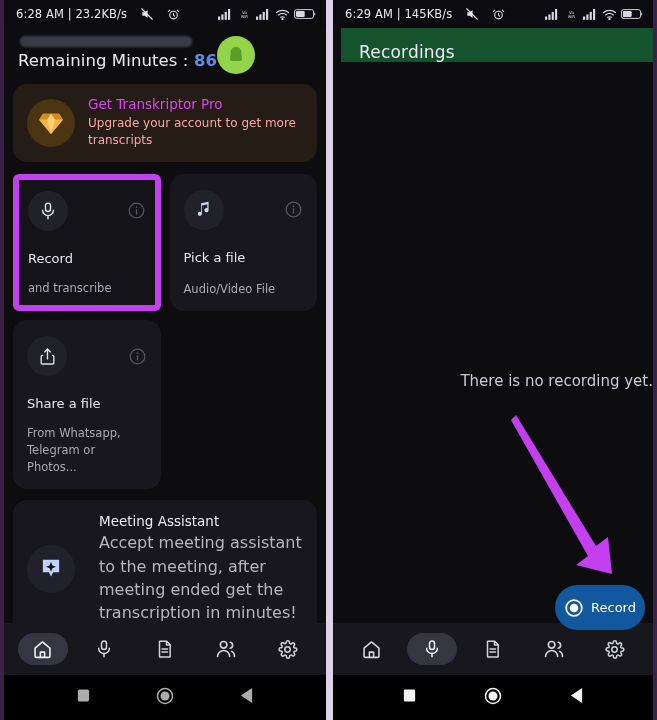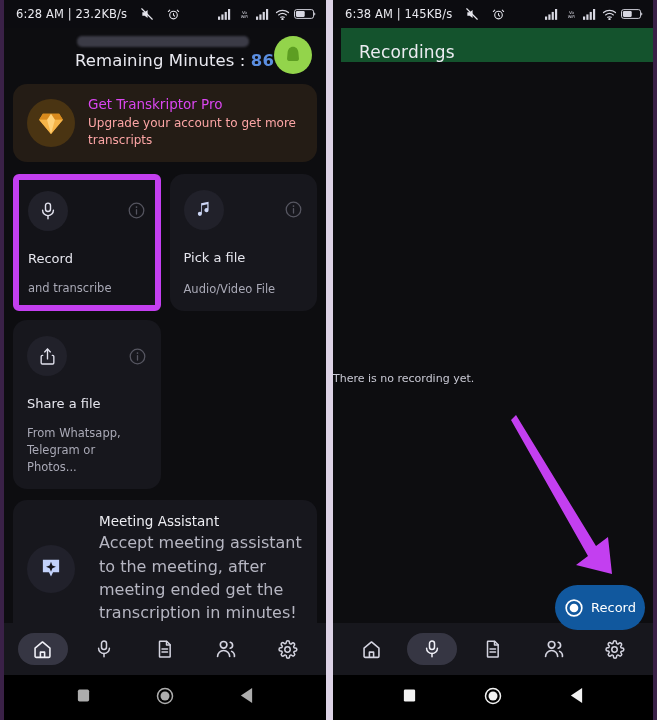--- a/index.html
+++ b/index.html
@@ -48,21 +48,21 @@
   }
   .sb-right { display: flex; align-items: center; gap: 4px; }
   .sb-icon { display: block; }
 
   
   .app-header-left {
     padding: 4px 14px 10px 14px;
     background: #0d0d10;
     display: flex;
     align-items: flex-start;
-    justify-content: flex-end;
+    justify-content: flex-start;
     flex: none;
   }
   .hdr-texts { padding-top: 2px; }
   .redacted {
     width: 172px; height: 11px;
     border-radius: 5px;
     background: #3b3b46;
     filter: blur(1.2px);
     margin: 2px 0 4px 2px;
   }
@@ -210,23 +210,23 @@
   
   .body-right {
     flex: 1 1 auto;
     background: #0d0d10;
     position: relative;
   }
   .empty-state {
     position: absolute;
     top: 310px;
     left: 0; right: 0;
-    text-align: left;
+    text-align: right;
     color: #c9c9d4;
-    font-size: 11px;
+    font-size: 15px;
   }
   .fab {
     position: absolute;
     left: 222px;
     top: 523px;
     width: 90px; height: 45px;
     background: #11589e;
     border-radius: 23px;
     display: flex;
     align-items: center;
@@ -488,21 +488,21 @@
     </div>
 
   </div>
 
   <div class="panel-gap"></div>
 
   <div class="panel panel-right">
 
     <div class="statusbar">
       <div class="sb-left">
-        <span class="sb-time">6:38 AM | 145KB/s</span>
+        <span class="sb-time">6:29 AM | 145KB/s</span>
         <svg class="sb-icon" width="14" height="14" viewBox="0 0 24 24" fill="none" stroke="#e5e5ec" stroke-width="2" stroke-linecap="round">
           <path d="M4 9v6h4l5 4V5L8 9H4z" fill="#e5e5ec" stroke="none"></path>
           <line x1="3" y1="3" x2="21" y2="21"></line>
         </svg>
         <svg class="sb-icon" width="13" height="13" viewBox="0 0 24 24" fill="none" stroke="#e5e5ec" stroke-width="2" stroke-linecap="round">
           <circle cx="12" cy="13" r="7"></circle>
           <path d="M12 10v3l2 2"></path>
           <path d="M5 4L2.5 6.5M19 4l2.5 2.5"></path>
         </svg>
       </div>

